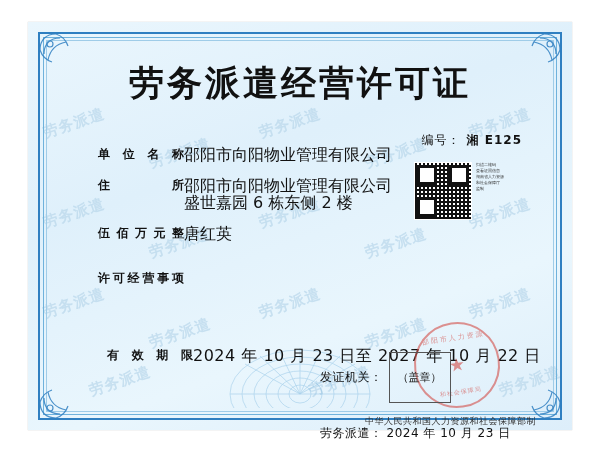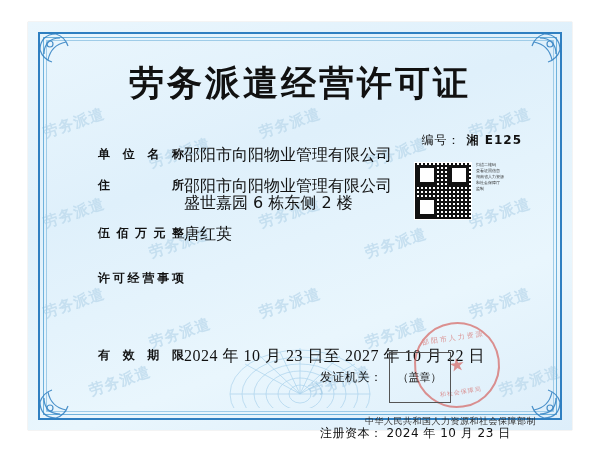--- a/index.html
+++ b/index.html
@@ -142,27 +142,26 @@
   .field-value {
     flex: 1;
     line-height: 17px;
     font-size: 16px;
   }
   .field-value .line2 { display: block; }
 
   
   #validity {
     position: absolute;
-    left: 70px;
+    left: 79px;
     top: 325px;
     font-size: 12px;
     color: #111;
     display: flex;
     align-items: center;
-    font-family: Liberation Serif, serif;
   }
   #validity .field-label { width: 86px; flex: 0 0 86px; font-weight: bold; text-align: justify; text-align-last: justify; }
   #validity .field-value { letter-spacing: 0.5px; }
 
   
   #qr-block {
     position: absolute;
     right: 52px;
     top: 140px;
     display: flex;
@@ -436,20 +435,20 @@
     <div class="seal-star">★</div>
     <div class="seal-text-bottom">和社会保障局</div>
   </div>
 
   <div id="issuer">
     <div class="issuer-row">
       <span class="issuer-label">发证机关：</span>
       <span class="stamp-placeholder">（盖章）</span>
     </div>
     <div class="issuer-row">
-      <span class="issuer-label">注册资本：</span>
+      <span class="issuer-label">劳务派遣：</span>
       <span class="issuer-value">2024 年 10 月 23 日</span>
     </div>
   </div>
 
   <div id="footer">中华人民共和国人力资源和社会保障部制</div>
 
 </div>
 
 </body></html>

